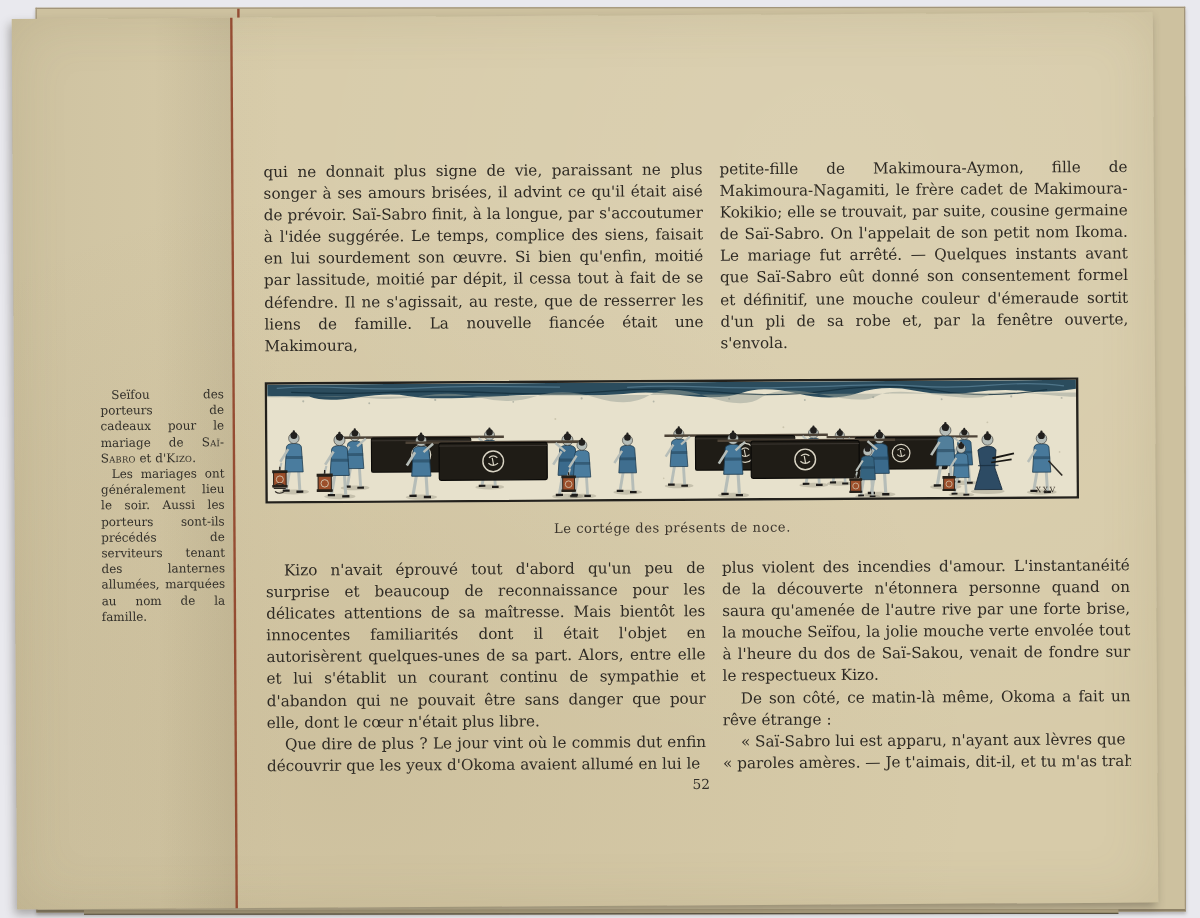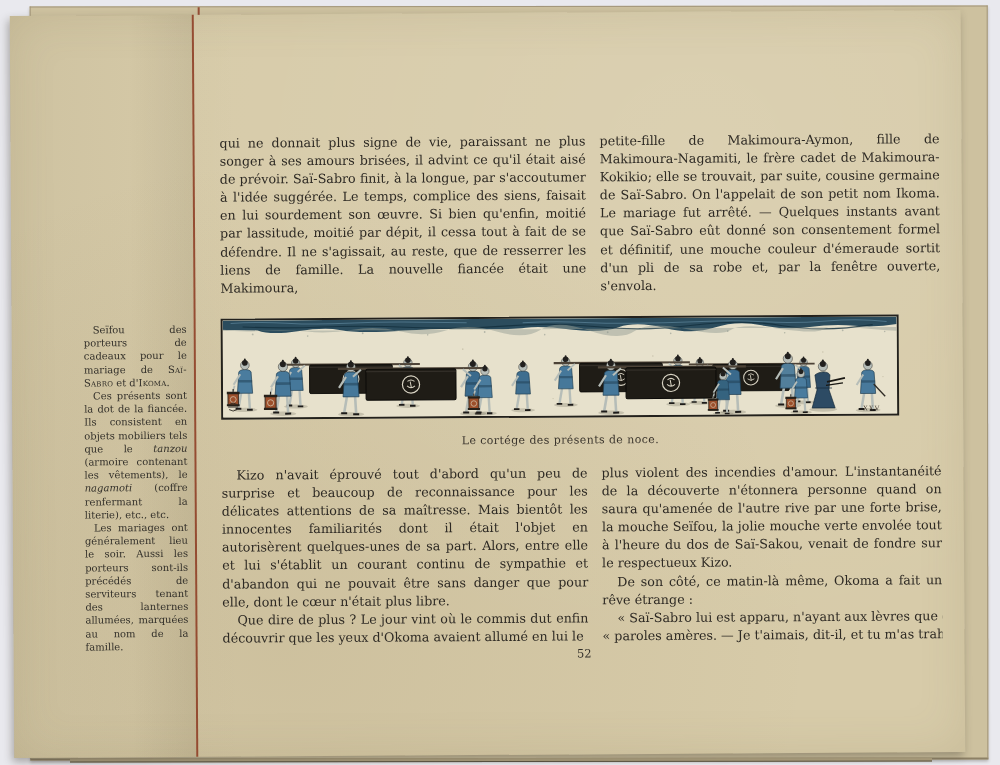--- a/index.html
+++ b/index.html
@@ -100,22 +100,21 @@
   <div class="under-page">
     <div class="under-rule"></div>
   </div>
   <div class="stack-strip"></div>
 
   <div class="main-page">
     <div class="gutter-shade"></div>
     <div class="red-rule"></div>
 
     <aside class="margin-note">
-      <p><span>Seïfou des porteurs de cadeaux pour le mariage de </span><span class="sc">Saï-Sabro</span><span> et d'</span><span class="sc">Ikoma</span><span>.</span></p>
-      <p><span>Ces présents sont la dot de la fiancée. Ils consistent en objets mobiliers tels que le </span><span class="it">tanzou</span><span> (armoire contenant les vêtements), le </span><span class="it">nagamoti</span><span> (coffre renfermant la literie), etc., etc.</span></p>
+      <p><span>Seïfou des porteurs de cadeaux pour le mariage de </span><span class="sc">Saï-Sabro</span><span> et d'</span><span class="sc">Kizo</span><span>.</span></p>
       <p>Les mariages ont généralement lieu le soir. Aussi les porteurs sont-ils précédés de serviteurs tenant des lanternes allumées, marquées au nom de la famille.</p>
     </aside>
 
     <div class="col" id="col-tl">
       <p>qui ne donnait plus signe de vie, paraissant ne plus songer à ses amours brisées, il advint ce qu'il était aisé de prévoir. Saï-Sabro finit, à la longue, par s'accoutumer à l'idée suggérée. Le temps, complice des siens, faisait en lui sourdement son œuvre. Si bien qu'enfin, moitié par lassitude, moitié par dépit, il cessa tout à fait de se défendre. Il ne s'agissait, au reste, que de resserrer les liens de famille. La nouvelle fiancée était une Makimoura,</p>
     </div>
     <div class="col" id="col-tr">
       <p>petite-fille de Makimoura-Aymon, fille de Makimoura-Nagamiti, le frère cadet de Makimoura-Kokikio; elle se trouvait, par suite, cousine germaine de Saï-Sabro. On l'appelait de son petit nom Ikoma. Le mariage fut arrêté. — Quelques instants avant que Saï-Sabro eût donné son consentement formel et définitif, une mouche couleur d'émeraude sortit d'un pli de sa robe et, par la fenêtre ouverte, s'envola.</p>
     </div>
 

